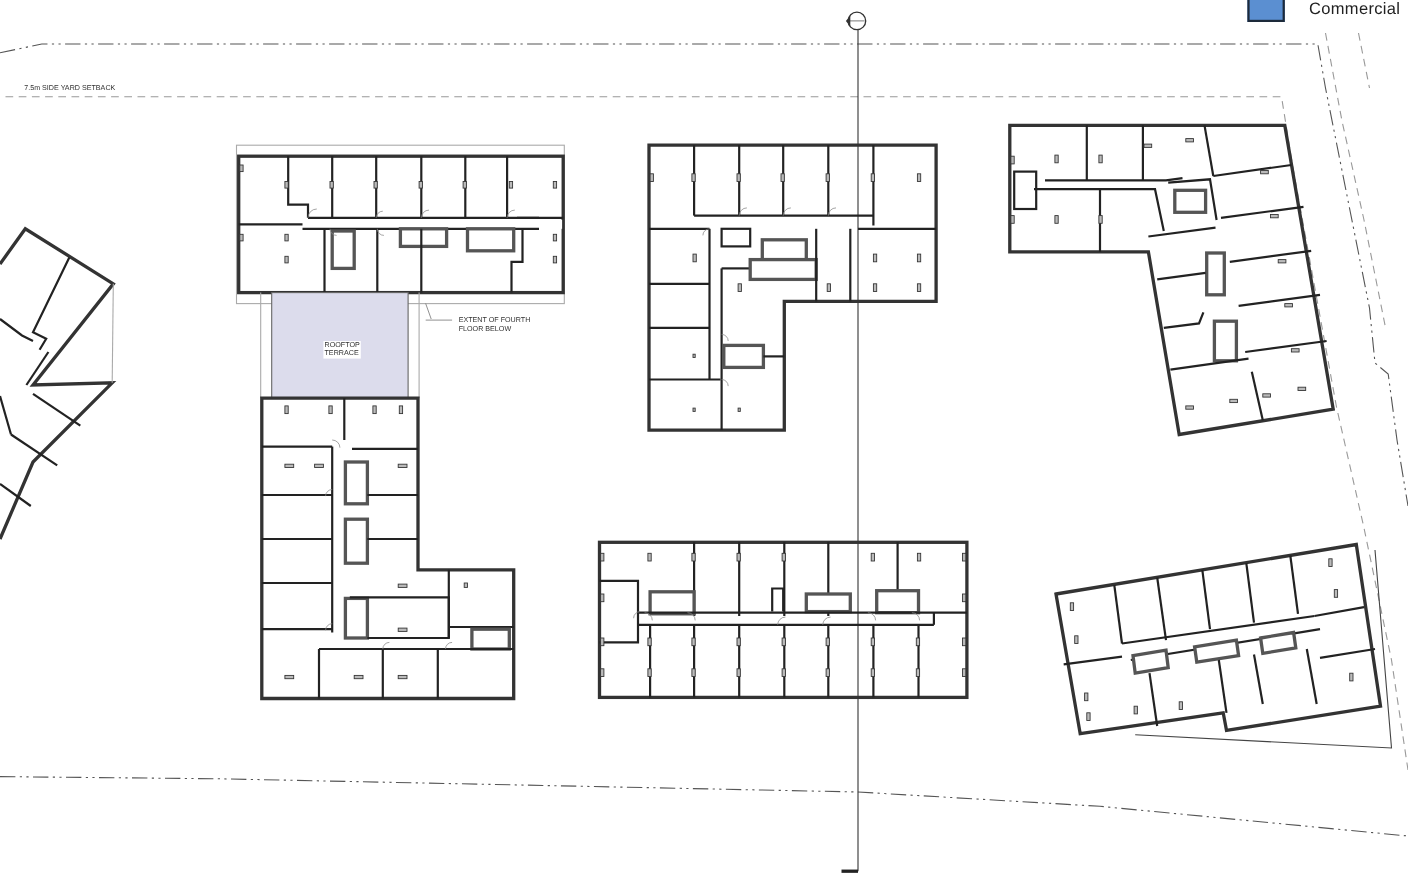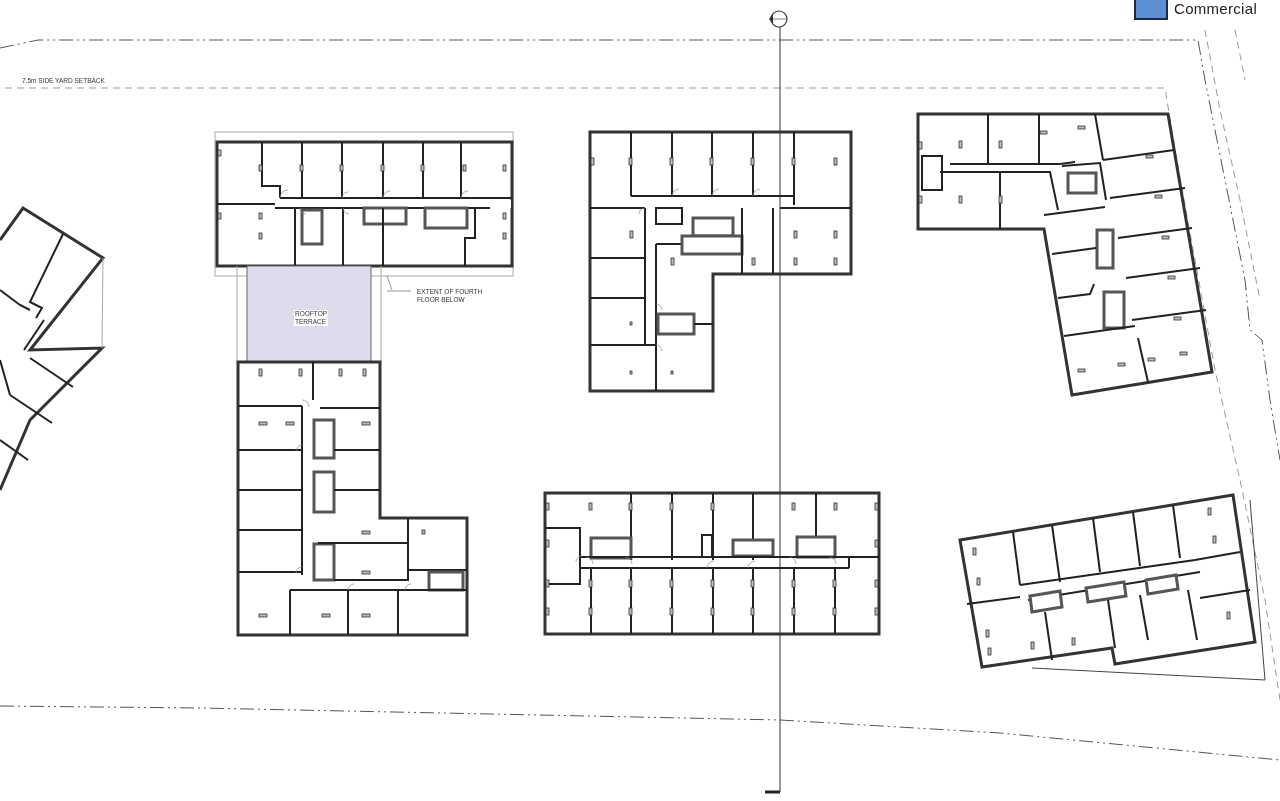--- a/index.html
+++ b/index.html
@@ -1,20 +1,20 @@
 <!DOCTYPE html>
 <html><head>
 <meta charset="utf-8">
 <style>
   html,body{margin:0;padding:0;background:#ffffff;}
   body{width:1280px;height:801px;overflow:hidden;position:relative;font-family:"Liberation Sans",sans-serif;}
   #plan{position:absolute;left:0;top:0;width:1280px;height:801px;}
   .legend{position:absolute;left:1134px;top:-10px;display:flex;align-items:center;}
   .legend-swatch{width:34px;height:30px;background:#5b8fd1;border:2px solid #1d2a3a;box-sizing:border-box;}
-  .legend-label{margin-left:6px;font-size:15px;color:#222;letter-spacing:0.3px;line-height:1;margin-top:6px;}
+  .legend-label{margin-left:22px;font-size:15px;color:#222;letter-spacing:0.3px;line-height:1;margin-top:6px;}
   .note{position:absolute;font-size:6.5px;color:#333;line-height:8px;white-space:nowrap;}
   .terrace-label{position:absolute;left:294px;top:310px;font-size:6.5px;color:#333;line-height:8px;text-align:left;background:#ffffff;padding:0 1px;}
   .wall{fill:none;stroke:#333;stroke-width:3;}
   .iwall{fill:none;stroke:#222;stroke-width:2;}
   .thin{fill:none;stroke:#444;stroke-width:1;}
   .prop{fill:none;stroke:#555;stroke-width:1;stroke-dasharray:14 4 2 4 2 4;}
   .setback{fill:none;stroke:#999;stroke-width:1;stroke-dasharray:7 5;}
   .win{fill:#bbb;stroke:#333;stroke-width:0.8;}
   .door{fill:none;stroke:#888;stroke-width:0.7;}
   .core{fill:#fff;stroke:#555;stroke-width:3;}

